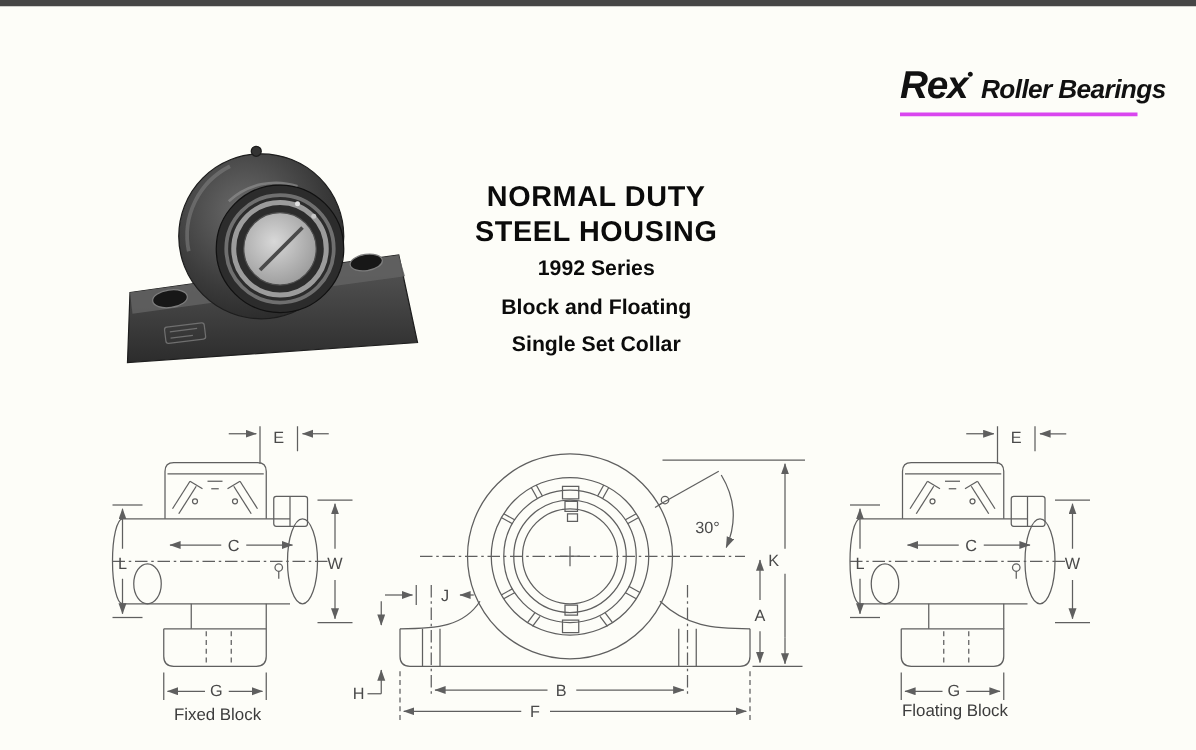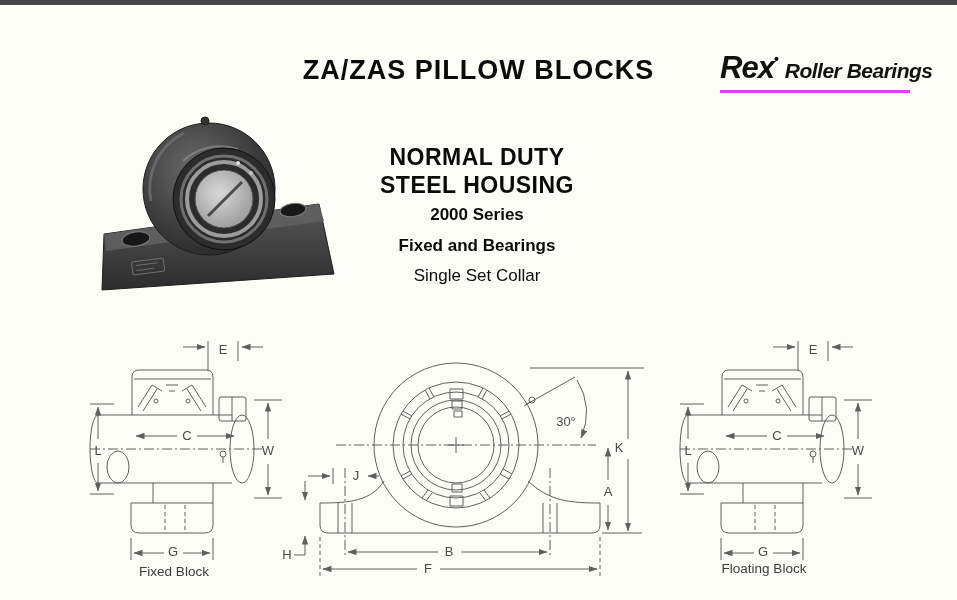--- a/index.html
+++ b/index.html
@@ -10,37 +10,36 @@
         font-size:27px;font-weight:bold;letter-spacing:1px;color:#0b0b0b;}
   .brand{position:absolute;left:720px;top:50px;width:190px;border-bottom:3px solid #d946ef;
         padding-bottom:4px;white-space:nowrap;}
   .brand-name{font-size:31px;font-weight:bold;font-style:italic;letter-spacing:-1px;}
   .brand-mark{font-size:14px;font-weight:bold;vertical-align:14px;}
   .brand-tagline{font-size:21px;font-weight:bold;font-style:italic;margin-left:6px;letter-spacing:-0.5px;}
   .intro{position:absolute;left:287px;top:143px;width:380px;text-align:center;color:#0b0b0b;}
   .intro .h{font-size:23px;font-weight:bold;line-height:28px;letter-spacing:0.5px;}
   .intro .s{font-size:17px;font-weight:bold;margin-top:6px;}
   .intro .f1{font-size:17px;font-weight:bold;margin-top:11px;}
-  .intro .f2{font-size:17px;font-weight:normal;margin-top:10px;}
+  .intro .f2{font-size:17px;font-weight:bold;margin-top:10px;}
   svg.dw{position:absolute;overflow:visible;}
   svg.dw *{vector-effect:non-scaling-stroke;}
   .dw line,.dw path,.dw rect,.dw circle,.dw ellipse{stroke:#5f5f5f;stroke-width:1;fill:none;}
   .dw .dd{stroke-dasharray:10 3 2 3;}
   .dw .ds{stroke-dasharray:4 3;}
   .dw text{fill:#4a4a4a;stroke:none;font-size:13px;font-family:"Liberation Sans",sans-serif;}
   .dw text.cap{fill:#3c3c3c;font-size:13.5px;}
 </style>
 </head>
 <body>
 
 <div class="page" style="background: rgb(253, 253, 248);">
 
   <div class="top-bar" id="topbar" style="background: rgb(70, 70, 70);"></div>
 
-  <div class="page-title">ZA/ZAS PILLOW BLOCKS</div>
 
   <div class="brand">
     <span class="brand-name">Rex</span><span class="brand-mark">•</span><span class="brand-tagline">Roller Bearings</span>
   </div>
 
   <svg width="0" height="0" style="position:absolute">
     <defs>
       <marker id="arw" markerWidth="9" markerHeight="7" refX="8.5" refY="3.2" orient="auto" markerUnits="userSpaceOnUse">
         <path d="M0,0 L9,3.2 L0,6.4 Z" fill="#5f5f5f" stroke="none"></path>
       </marker>
@@ -89,22 +88,22 @@
     <g transform="rotate(-7 60 163)">
       <rect x="44" y="157" width="32" height="13" rx="2" fill="none" stroke="#6f6f6f"></rect>
       <line x1="48" y1="161" x2="70" y2="161" stroke="#6f6f6f"></line>
       <line x1="48" y1="166" x2="66" y2="166" stroke="#6f6f6f"></line>
     </g>
   </svg>
 
   <div class="intro">
     <div class="h">NORMAL DUTY</div>
     <div class="h">STEEL HOUSING</div>
-    <div class="s">2000 Series</div>
-    <div class="f1">Fixed and Bearings</div>
+    <div class="s">1992 Series</div>
+    <div class="f1">Block and Floating</div>
     <div class="f2">Single Set Collar</div>
   </div>
 
   <svg class="dw" style="left:86px;top:333px" width="220" height="250" viewBox="0 0 220 250">
     <g>
       <line x1="122" y1="8" x2="122" y2="38"></line>
         <line x1="152" y1="8" x2="152" y2="28"></line>
       <line x1="97" y1="14" x2="119" y2="14" marker-end="url(#arw)"></line>
       <line x1="177" y1="14" x2="156" y2="14" marker-end="url(#arw)"></line>
     </g>

